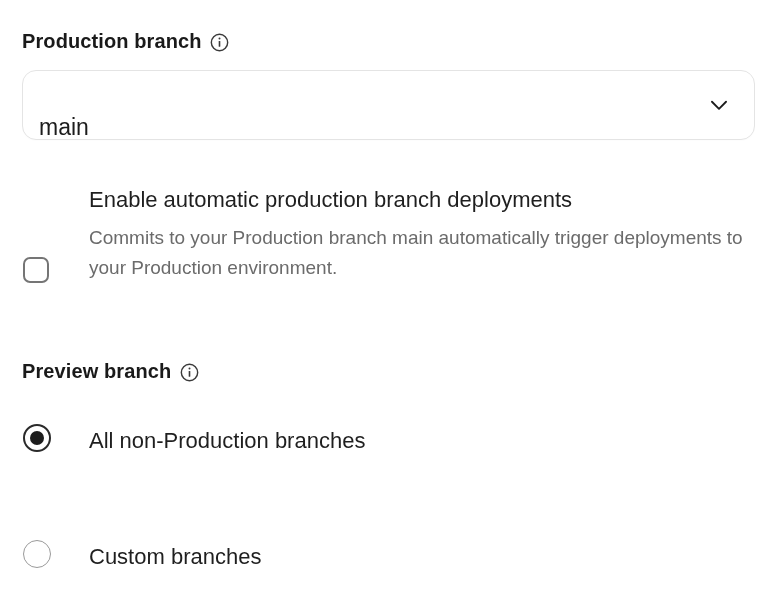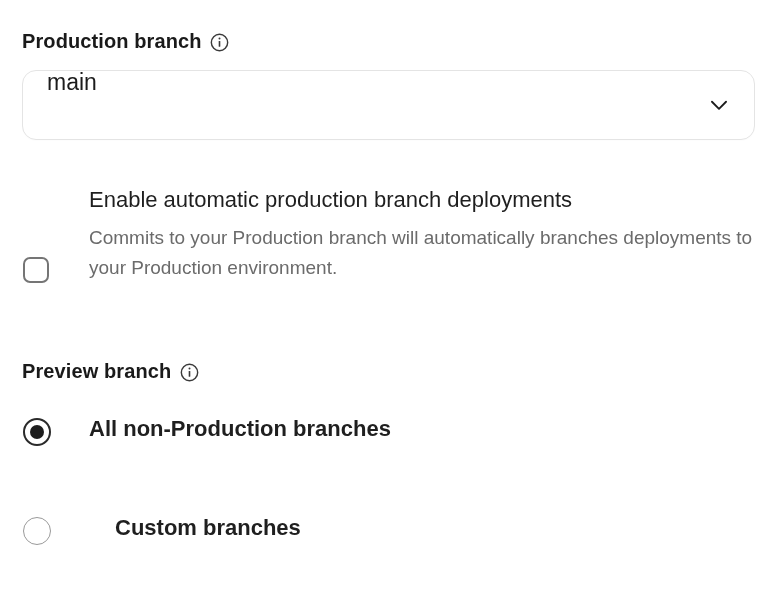--- a/index.html
+++ b/index.html
@@ -45,22 +45,22 @@
   .info-icon svg { display: block; }
 
   
   .select-box {
     position: relative;
     height: 70px;
     border: 1px solid #e4e4e4;
     border-radius: 14px;
     background: #ffffff;
     display: flex;
-    align-items: flex-start;
-    padding: 0 24px;
+    align-items: flex-end;
+    padding: 0 16px;
     box-shadow: 0 1px 1px rgba(0,0,0,0.012);
   }
   .select-value {
     font-size: 23px;
     color: #1c1c1c;
     line-height: 1;
   }
   .chevron {
     position: absolute;
     right: 22px;
@@ -100,23 +100,22 @@
     margin-top: 9px;
     font-size: 19px;
     color: #6b6b6b;
     line-height: 30px;
     max-width: 700px;
   }
 
   
   .radio-row {
     display: flex;
-    align-items: flex-start;
+    align-items: flex-end;
     height: 34px;
-    font-weight: bold;
   }
   .radio {
     flex: 0 0 auto;
     width: 28px;
     height: 28px;
     border-radius: 50%;
     background: #ffffff;
     position: relative;
     border: 1px solid #9a9a9a;
   }
@@ -146,21 +145,21 @@
     color: #6f6f6f;
   }
 
   
   #prod-heading   { position: absolute; left: 22px; top: 30px; }
   #branch-select  { position: absolute; left: 22px; top: 70px; width: 733px; }
   #auto-deploy    { position: absolute; left: 22px; top: 186px; }
   #prev-heading   { position: absolute; left: 22px; top: 360px; }
   #radio-1        { position: absolute; left: 23px; top: 418px; }
   #radio-2        { position: absolute; left: 23px; top: 476px; }
-  #radio-3        { position: absolute; left: 23px; top: 517px; gap: 26px; }
+  #radio-3        { position: absolute; left: 23px; top: 534px; }
 </style>
 </head>
 <body>
 
 <div class="panel">
 
   <div id="prod-heading" class="section-heading">
     <span>Production branch</span>
     <span class="info-icon">
       <svg viewBox="0 0 20 20" width="19" height="19" aria-hidden="true">
@@ -177,21 +176,21 @@
       <svg viewBox="0 0 24 24" width="26" height="26" aria-hidden="true">
         <path d="M5.5 9 L12 15.5 L18.5 9" fill="none" stroke="#1c1c1c" stroke-width="1.7" stroke-linecap="round" stroke-linejoin="round"></path>
       </svg>
     </span>
   </div>
 
   <div id="auto-deploy" class="check-row">
     <span class="checkbox"></span>
     <div class="check-texts">
       <div class="check-label">Enable automatic production branch deployments</div>
-      <div class="check-help">Commits to your Production branch will automatically branches deployments to your Production environment.</div>
+      <div class="check-help">Commits to your Production branch main automatically trigger deployments to your Production environment.</div>
     </div>
   </div>
 
   <div id="prev-heading" class="section-heading">
     <span>Preview branch</span>
     <span class="info-icon">
       <svg viewBox="0 0 20 20" width="19" height="19" aria-hidden="true">
         <circle cx="10" cy="10" r="8.6" fill="none" stroke="#3a3a3a" stroke-width="1.5"></circle>
         <circle cx="10" cy="5.9" r="1.05" fill="#3a3a3a"></circle>
         <rect x="9.15" y="8.4" width="1.7" height="6.1" rx="0.6" fill="#3a3a3a"></rect>

